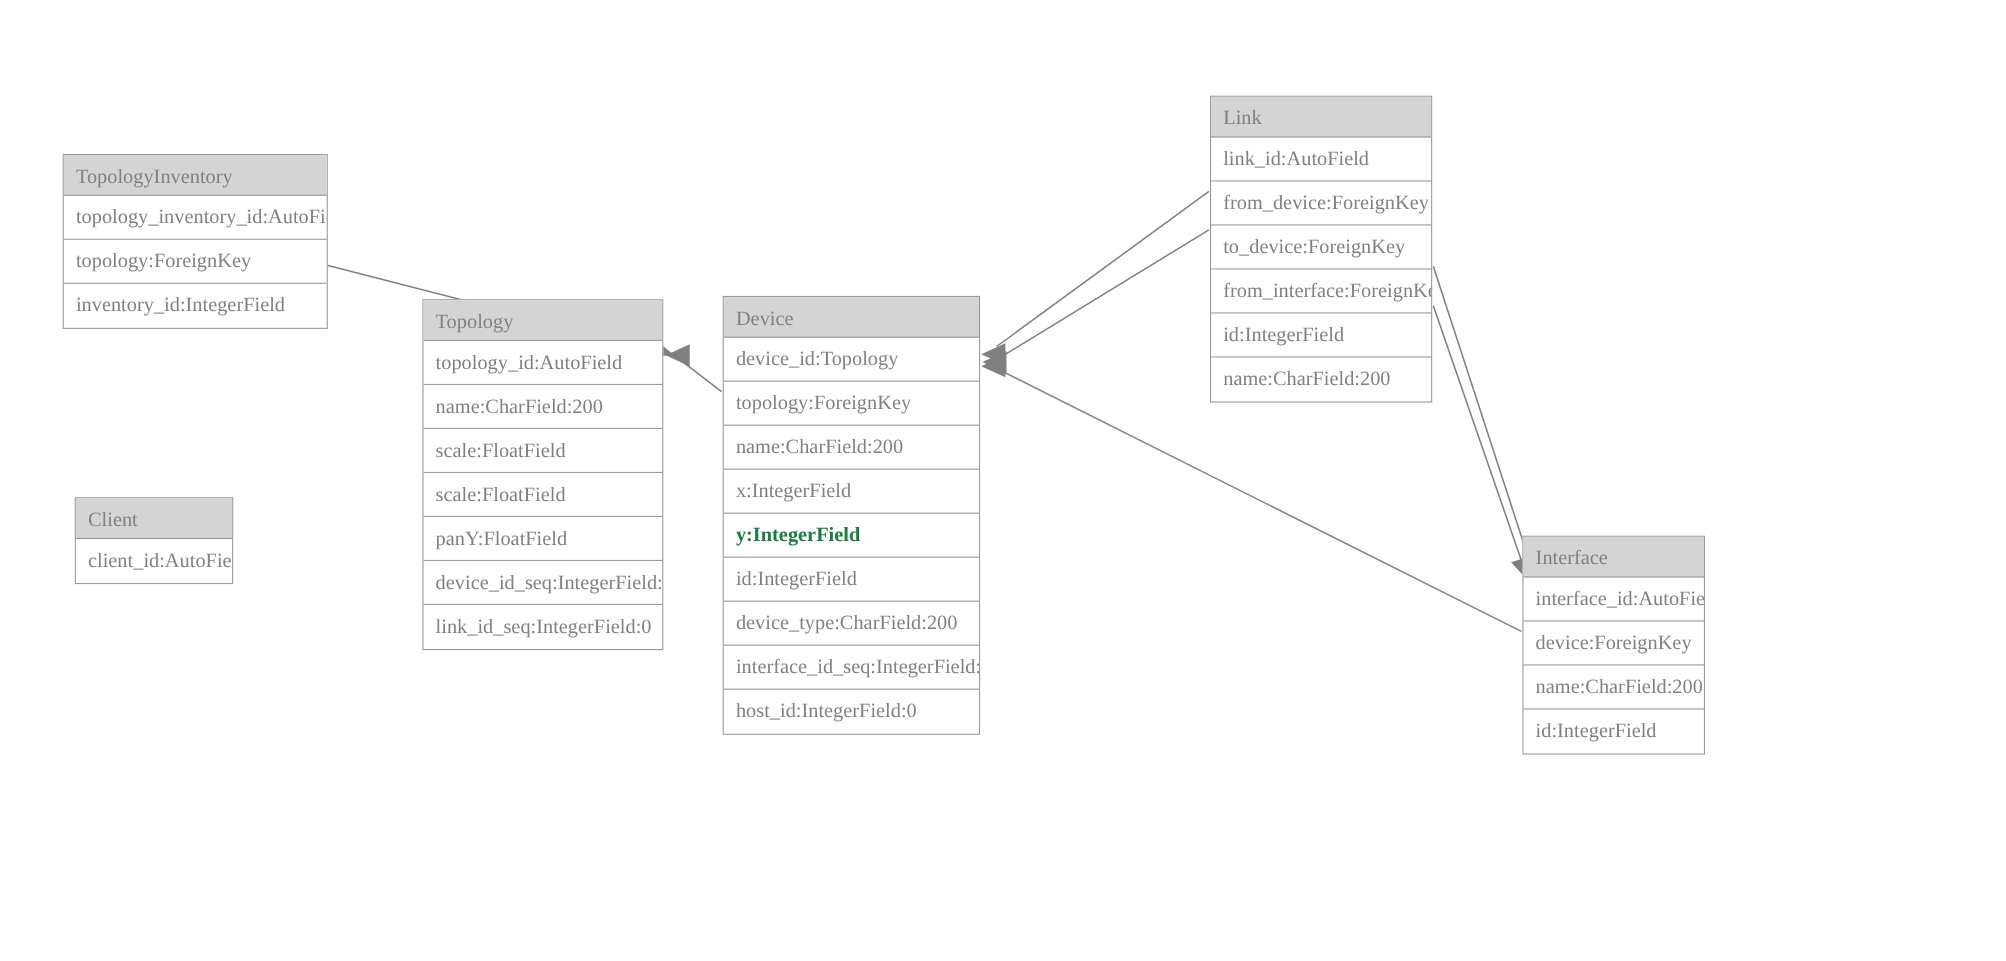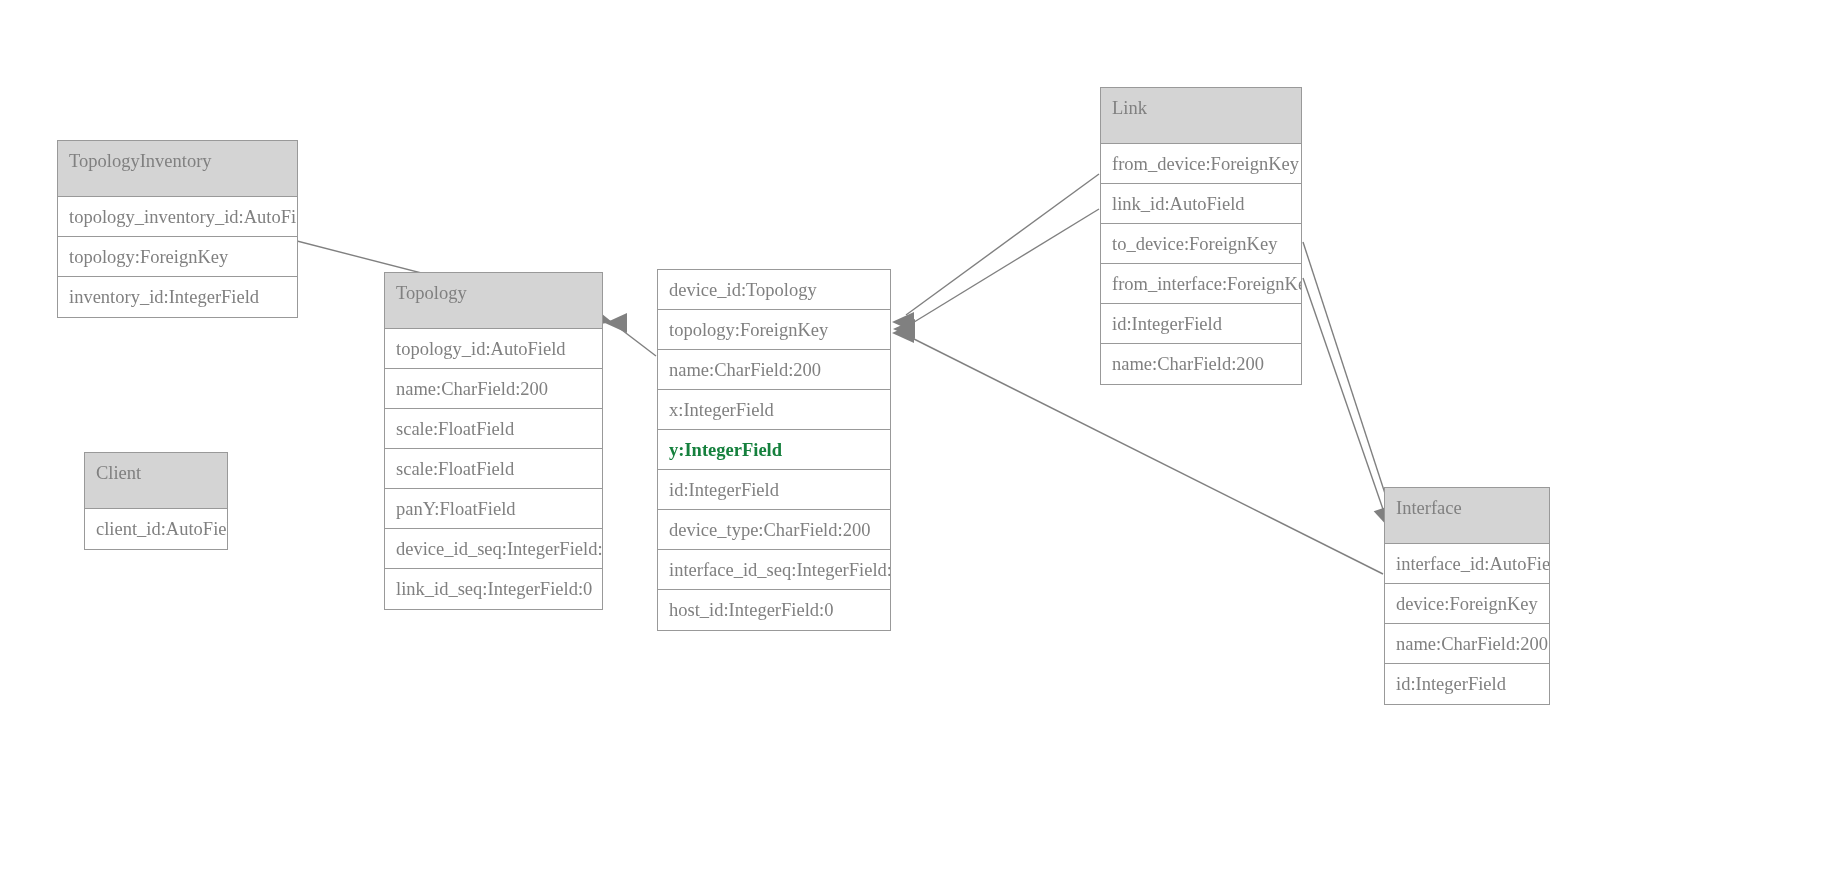--- a/index.html
+++ b/index.html
@@ -31,21 +31,21 @@
     background: #ffffff;
     z-index: 5;
   }
   .entity-header {
     box-sizing: border-box;
     background: #d4d4d4;
     border-bottom: 1px solid #999999;
     color: #808080;
     font-size: 18.5px;
     line-height: 40px;
-    height: 56px;
+    height: 37px;
     padding: 0 0 0 11px;
     white-space: nowrap;
     overflow: hidden;
   }
   .entity-field {
     box-sizing: border-box;
     border-bottom: 1px solid #999999;
     color: #808080;
     font-size: 18.5px;
     line-height: 40px;
@@ -104,39 +104,40 @@
       <div class="entity" style="left: 384px; top: 272px; width: 219px; border-color: rgb(153, 153, 153);">
         <div class="entity-header" style="background: rgb(212, 212, 212); color: rgb(128, 128, 128); border-bottom-color: rgb(153, 153, 153);">Topology</div>
         <div class="entity-field" style="color: rgb(128, 128, 128); border-bottom-color: rgb(153, 153, 153); font-family: Liberation Serif, serif;">topology_id:AutoField</div>
         <div class="entity-field" style="color: rgb(128, 128, 128); border-bottom-color: rgb(153, 153, 153);">name:CharField:200</div>
         <div class="entity-field" style="color: rgb(128, 128, 128); border-bottom-color: rgb(153, 153, 153);">scale:FloatField</div>
         <div class="entity-field" style="color: rgb(128, 128, 128); border-bottom-color: rgb(153, 153, 153);">scale:FloatField</div>
         <div class="entity-field" style="color: rgb(128, 128, 128); border-bottom-color: rgb(153, 153, 153);">panY:FloatField</div>
         <div class="entity-field" style="color: rgb(128, 128, 128); border-bottom-color: rgb(153, 153, 153);">device_id_seq:IntegerField:0</div>
         <div class="entity-field" style="color: rgb(128, 128, 128); border-bottom-color: rgb(153, 153, 153);">link_id_seq:IntegerField:0</div>
       </div>
-      <div class="entity" style="left: 84px; top: 452px; width: 144px; border-color: rgb(153, 153, 153);">
+      <div class="entity" style="left: 68px; top: 452px; width: 144px; border-color: rgb(153, 153, 153);">
         <div class="entity-header" style="background: rgb(212, 212, 212); color: rgb(128, 128, 128); border-bottom-color: rgb(153, 153, 153);">Client</div>
         <div class="entity-field" style="color: rgb(128, 128, 128); border-bottom-color: rgb(153, 153, 153);">client_id:AutoField</div>
       </div>
       <div class="entity" style="left: 657px; top: 269px; width: 234px; border-color: rgb(153, 153, 153);">
+        <div class="entity-header" style="background: rgb(212, 212, 212); color: rgb(128, 128, 128); border-bottom-color: rgb(153, 153, 153);">Device</div>
         <div class="entity-field" style="color: rgb(128, 128, 128); border-bottom-color: rgb(153, 153, 153);">device_id:Topology</div>
         <div class="entity-field" style="color: rgb(128, 128, 128); border-bottom-color: rgb(153, 153, 153);">topology:ForeignKey</div>
         <div class="entity-field" style="color: rgb(128, 128, 128); border-bottom-color: rgb(153, 153, 153);">name:CharField:200</div>
         <div class="entity-field" style="color: rgb(128, 128, 128); border-bottom-color: rgb(153, 153, 153);">x:IntegerField</div>
         <div class="entity-field" style="color: #15803d; border-bottom-color: rgb(153, 153, 153); font-weight: bold;">y:IntegerField</div>
         <div class="entity-field" style="color: rgb(128, 128, 128); border-bottom-color: rgb(153, 153, 153);">id:IntegerField</div>
         <div class="entity-field" style="color: rgb(128, 128, 128); border-bottom-color: rgb(153, 153, 153);">device_type:CharField:200</div>
         <div class="entity-field" style="color: rgb(128, 128, 128); border-bottom-color: rgb(153, 153, 153);">interface_id_seq:IntegerField:0</div>
         <div class="entity-field" style="color: rgb(128, 128, 128); border-bottom-color: rgb(153, 153, 153);">host_id:IntegerField:0</div>
       </div>
       <div class="entity" style="left: 1100px; top: 87px; width: 202px; border-color: rgb(153, 153, 153);">
         <div class="entity-header" style="background: rgb(212, 212, 212); color: rgb(128, 128, 128); border-bottom-color: rgb(153, 153, 153);">Link</div>
+        <div class="entity-field" style="color: rgb(128, 128, 128); border-bottom-color: rgb(153, 153, 153);">link_id:AutoField</div>
         <div class="entity-field" style="color: rgb(128, 128, 128); border-bottom-color: rgb(153, 153, 153);">from_device:ForeignKey</div>
-        <div class="entity-field" style="color: rgb(128, 128, 128); border-bottom-color: rgb(153, 153, 153);">link_id:AutoField</div>
         <div class="entity-field" style="color: rgb(128, 128, 128); border-bottom-color: rgb(153, 153, 153);">to_device:ForeignKey</div>
         <div class="entity-field" style="color: rgb(128, 128, 128); border-bottom-color: rgb(153, 153, 153);">from_interface:ForeignKey</div>
         <div class="entity-field" style="color: rgb(128, 128, 128); border-bottom-color: rgb(153, 153, 153);">id:IntegerField</div>
         <div class="entity-field" style="color: rgb(128, 128, 128); border-bottom-color: rgb(153, 153, 153);">name:CharField:200</div>
       </div>
       <div class="entity" style="left: 1384px; top: 487px; width: 166px; border-color: rgb(153, 153, 153);">
         <div class="entity-header" style="background: rgb(212, 212, 212); color: rgb(128, 128, 128); border-bottom-color: rgb(153, 153, 153);">Interface</div>
         <div class="entity-field" style="color: rgb(128, 128, 128); border-bottom-color: rgb(153, 153, 153);">interface_id:AutoField</div>
         <div class="entity-field" style="color: rgb(128, 128, 128); border-bottom-color: rgb(153, 153, 153);">device:ForeignKey</div>
         <div class="entity-field" style="color: rgb(128, 128, 128); border-bottom-color: rgb(153, 153, 153);">name:CharField:200</div>

